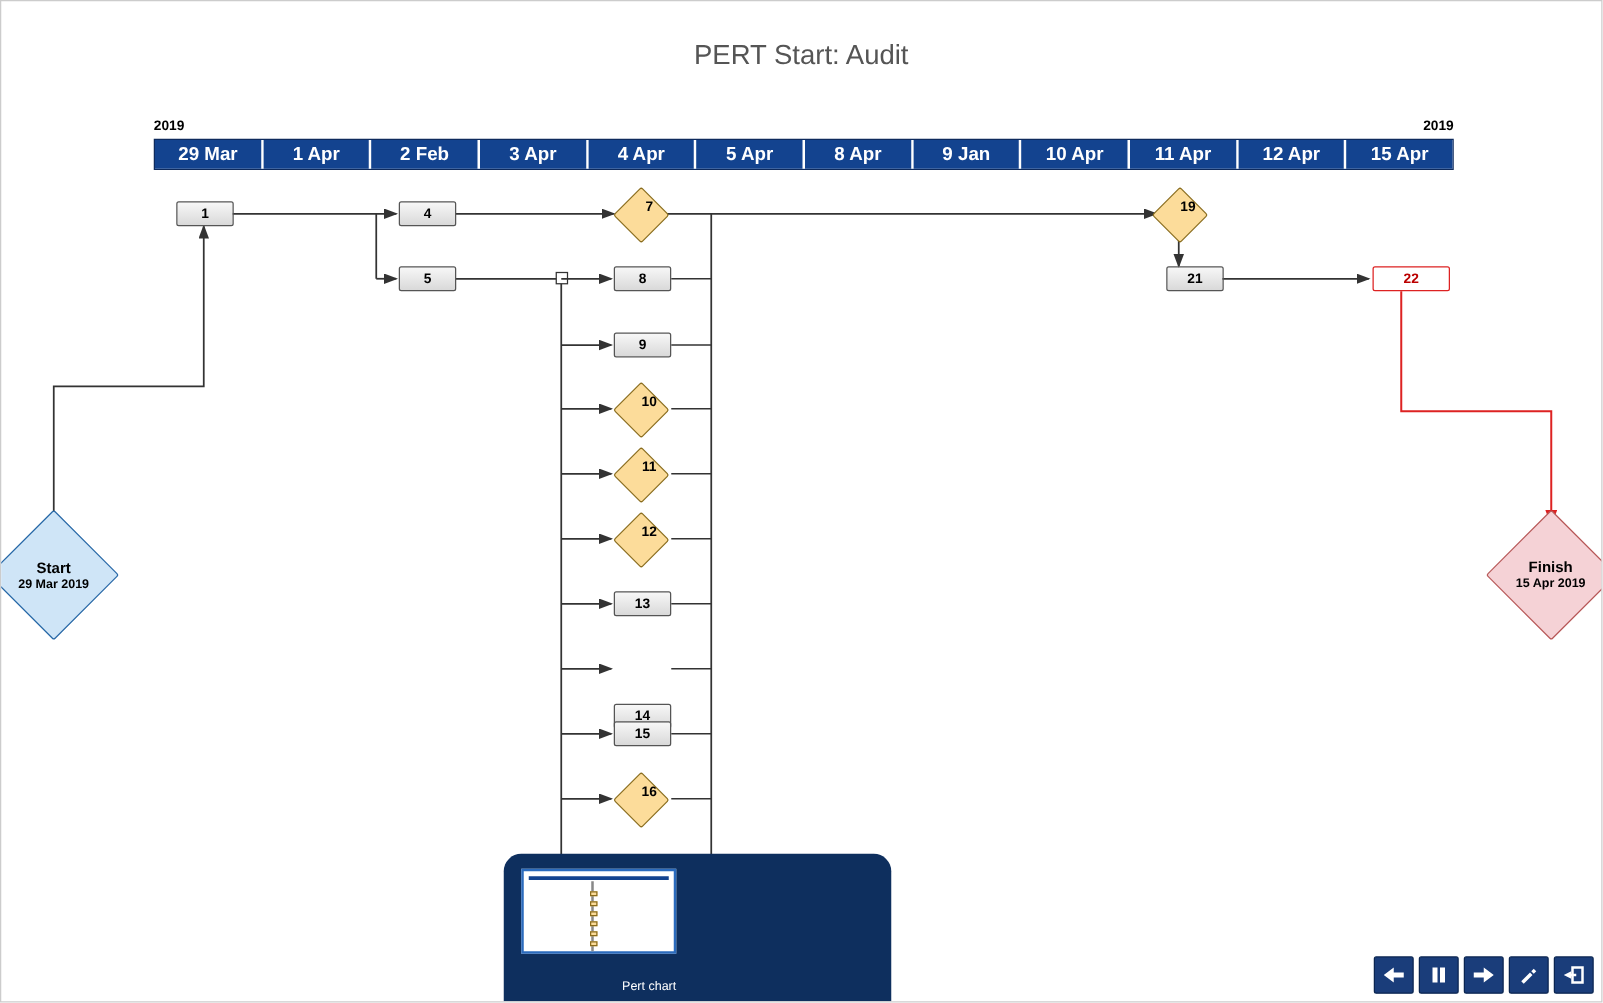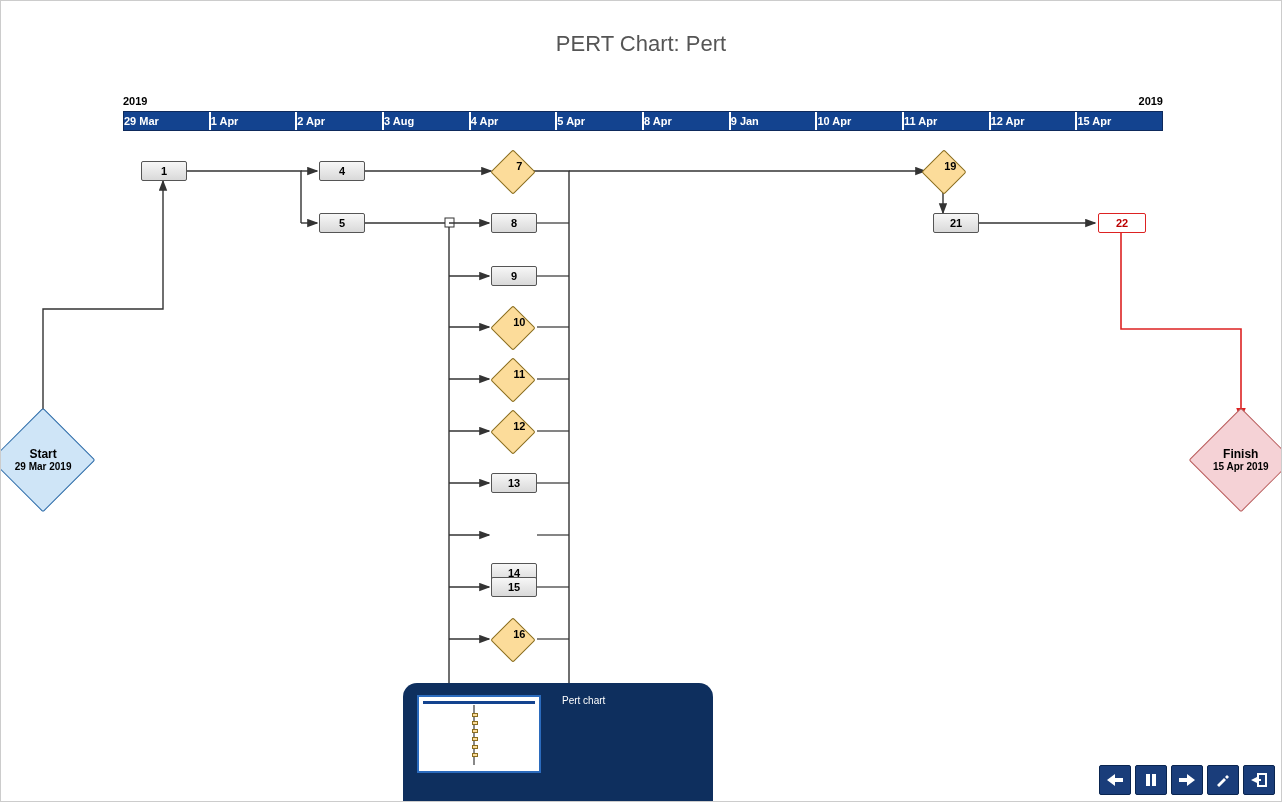--- a/index.html
+++ b/index.html
@@ -30,21 +30,22 @@
   .year-right { position: absolute; right: 0; }
   .timeline {
     display: flex;
     margin-top: 14px;
     border: 1px solid #0e2a5c;
   }
   .timeline-cell {
     flex: 1;
     background: #13438f;
     color: #fff;
-    font-size: 11px;
+    text-align: center;
+    font-size: 15px;
     font-weight: bold;
     padding: 3px 0;
     border-right: 2px solid #fff;
   }
   .timeline-cell:last-child { border-right: none; }
 
   .chart-area {
     position: absolute;
     left: 0; top: 0;
     width: 1282px; height: 802px;
@@ -69,21 +70,21 @@
   }
   .node-diamond {
     width: 32px; height: 32px;
     transform: rotate(45deg);
     background: #fcdc9a;
     border: 1px solid #8a6d1e;
     border-radius: 2px;
   }
   .node-diamond .lbl { transform: rotate(-45deg); display:block; }
   .node-box-red {
-    width: 48px;
+    width: 62px;
     height: 20px;
     background: #fff;
     border: 1.5px solid #d22;
     border-radius: 2px;
     color: #b00;
   }
   .start-diamond, .finish-diamond {
     width: 74px; height: 74px;
     transform: rotate(45deg);
     border-radius: 2px;
@@ -116,22 +117,23 @@
     width: 310px;
     height: 118px;
     background: #0e2f5e;
     border-radius: 14px 14px 0 0;
     padding: 12px 14px 6px 14px;
     display: flex;
     gap: 18px;
   }
   .thumb {
     display: flex;
-    flex-direction: row;
+    flex-direction: column;
     gap: 21px;
+    align-items: flex-end;
   }
   .thumb-frame {
     width: 124px;
     height: 78px;
     background: #fff;
     border: 2px solid #2b6bbd;
     position: relative;
     overflow: hidden;
   }
   .thumb-frame.inactive { border-color: #0e2f5e; }
@@ -158,32 +160,32 @@
   }
   .tool-btn svg { display:block; }
 
   .mini-bar { height:3px; background:#13438f; margin:4px 4px 0 4px; }
   .mini-stem { position:absolute; left:45%; top:8px; width:2px; height:60px; background:#888; }
   .mini-node { position:absolute; width:6px; height:4px; background:#fcdc9a; border:1px solid #8a6d1e; }
 </style>
 </head>
 <body>
 
-<div class="title">PERT Chart: Pert</div>
+<div class="title">PERT Start: Audit</div>
 
 <div class="timeline-wrap">
   <div class="year-labels">
     <span class="year-left">2019</span>
     <span class="year-right">2019</span>
   </div>
   <div class="timeline">
     <div class="timeline-cell">29 Mar</div>
     <div class="timeline-cell">1 Apr</div>
-    <div class="timeline-cell">2 Apr</div>
-    <div class="timeline-cell">3 Aug</div>
+    <div class="timeline-cell">2 Feb</div>
+    <div class="timeline-cell">3 Apr</div>
     <div class="timeline-cell">4 Apr</div>
     <div class="timeline-cell">5 Apr</div>
     <div class="timeline-cell">8 Apr</div>
     <div class="timeline-cell">9 Jan</div>
     <div class="timeline-cell">10 Apr</div>
     <div class="timeline-cell">11 Apr</div>
     <div class="timeline-cell">12 Apr</div>
     <div class="timeline-cell">15 Apr</div>
   </div>
 </div>

